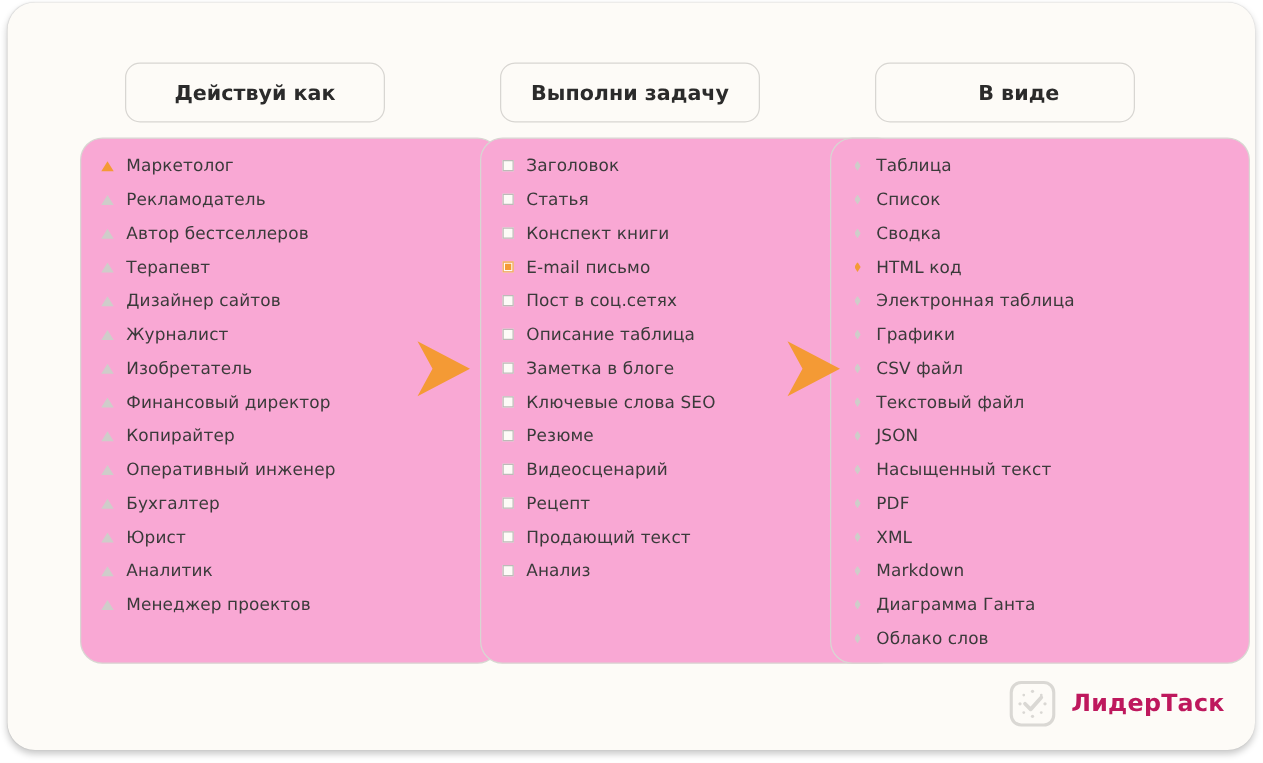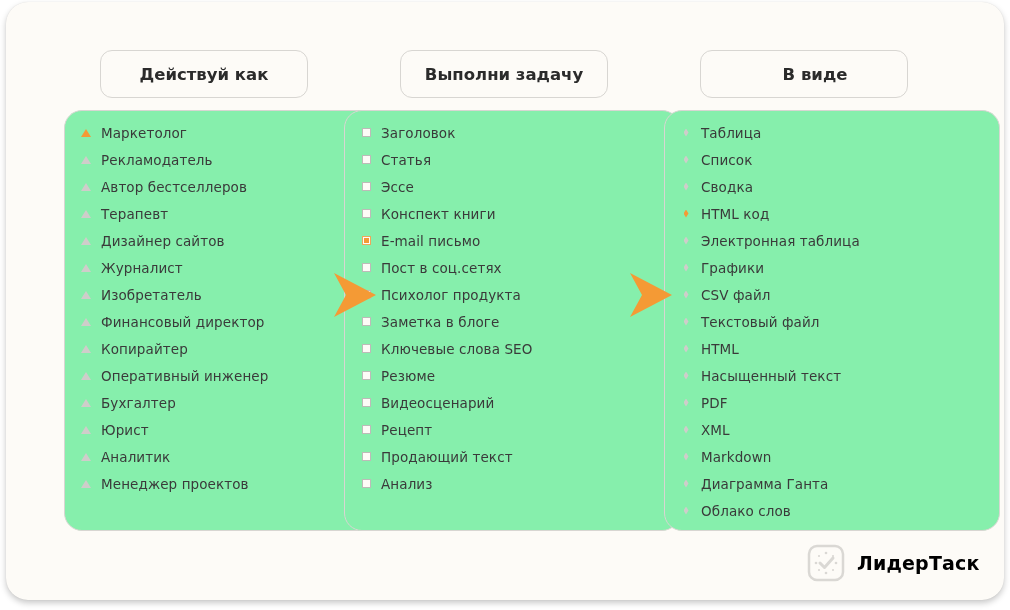--- a/index.html
+++ b/index.html
@@ -41,21 +41,21 @@
       box-sizing: border-box;
       cursor: pointer;
     }
     .list-card {
       position: absolute;
       top: 108px;
       width: 336px;
       height: 421px;
       border: 1px solid #d8d6d2;
       border-radius: 18px;
-      background: #86efac;
+      background: #f9a8d4;
       box-sizing: border-box;
       padding-top: 8px;
     }
     .list-item {
       position: relative;
       height: 27px;
       display: flex;
       align-items: center;
       padding-left: 16px;
       font-size: 13.5px;
@@ -109,21 +109,21 @@
       align-items: center;
       gap: 12px;
     }
     .logo-icon {
       width: 38px;
       height: 38px;
     }
     .logo-text {
       font-size: 19px;
       font-weight: bold;
-      color: #000000;
+      color: #be185d;
       letter-spacing: 0.2px;
     }
   </style>
 </head>
 <body>
 
 <div class="outer-card">
 
   <div class="header-btn" style="left:94px;">
     <span>Действуй как</span>
@@ -215,62 +215,56 @@
         <span>Аналитик</span>
       </div>
     <div class="list-item">
         <span class="marker">
           <span class="tri"></span>
         </span>
         <span>Менеджер проектов</span>
       </div>
   </div>
 
-  <div class="list-card" style="left:338px;">
+  <div class="list-card" style="left:378px;">
     <div class="list-item">
         <span class="marker">
           <span class="sq"></span>
         </span>
         <span>Заголовок</span>
       </div>
     <div class="list-item">
         <span class="marker">
           <span class="sq"></span>
         </span>
         <span>Статья</span>
       </div>
     <div class="list-item">
         <span class="marker">
           <span class="sq"></span>
         </span>
-        <span>Эссе</span>
-      </div>
-    <div class="list-item">
-        <span class="marker">
-          <span class="sq"></span>
-        </span>
         <span>Конспект книги</span>
       </div>
     <div class="list-item">
         <span class="marker">
           <span class="sq active"></span>
         </span>
         <span>E-mail письмо</span>
       </div>
     <div class="list-item">
         <span class="marker">
           <span class="sq"></span>
         </span>
         <span>Пост в соц.сетях</span>
       </div>
     <div class="list-item">
         <span class="marker">
           <span class="sq"></span>
         </span>
-        <span>Психолог продукта</span>
+        <span>Описание таблица</span>
       </div>
     <div class="list-item">
         <span class="marker">
           <span class="sq"></span>
         </span>
         <span>Заметка в блоге</span>
       </div>
     <div class="list-item">
         <span class="marker">
           <span class="sq"></span>
@@ -355,21 +349,21 @@
     <div class="list-item">
         <span class="marker">
           <span class="dia"></span>
         </span>
         <span>Текстовый файл</span>
       </div>
     <div class="list-item">
         <span class="marker">
           <span class="dia"></span>
         </span>
-        <span>HTML</span>
+        <span>JSON</span>
       </div>
     <div class="list-item">
         <span class="marker">
           <span class="dia"></span>
         </span>
         <span>Насыщенный текст</span>
       </div>
     <div class="list-item">
         <span class="marker">
           <span class="dia"></span>

